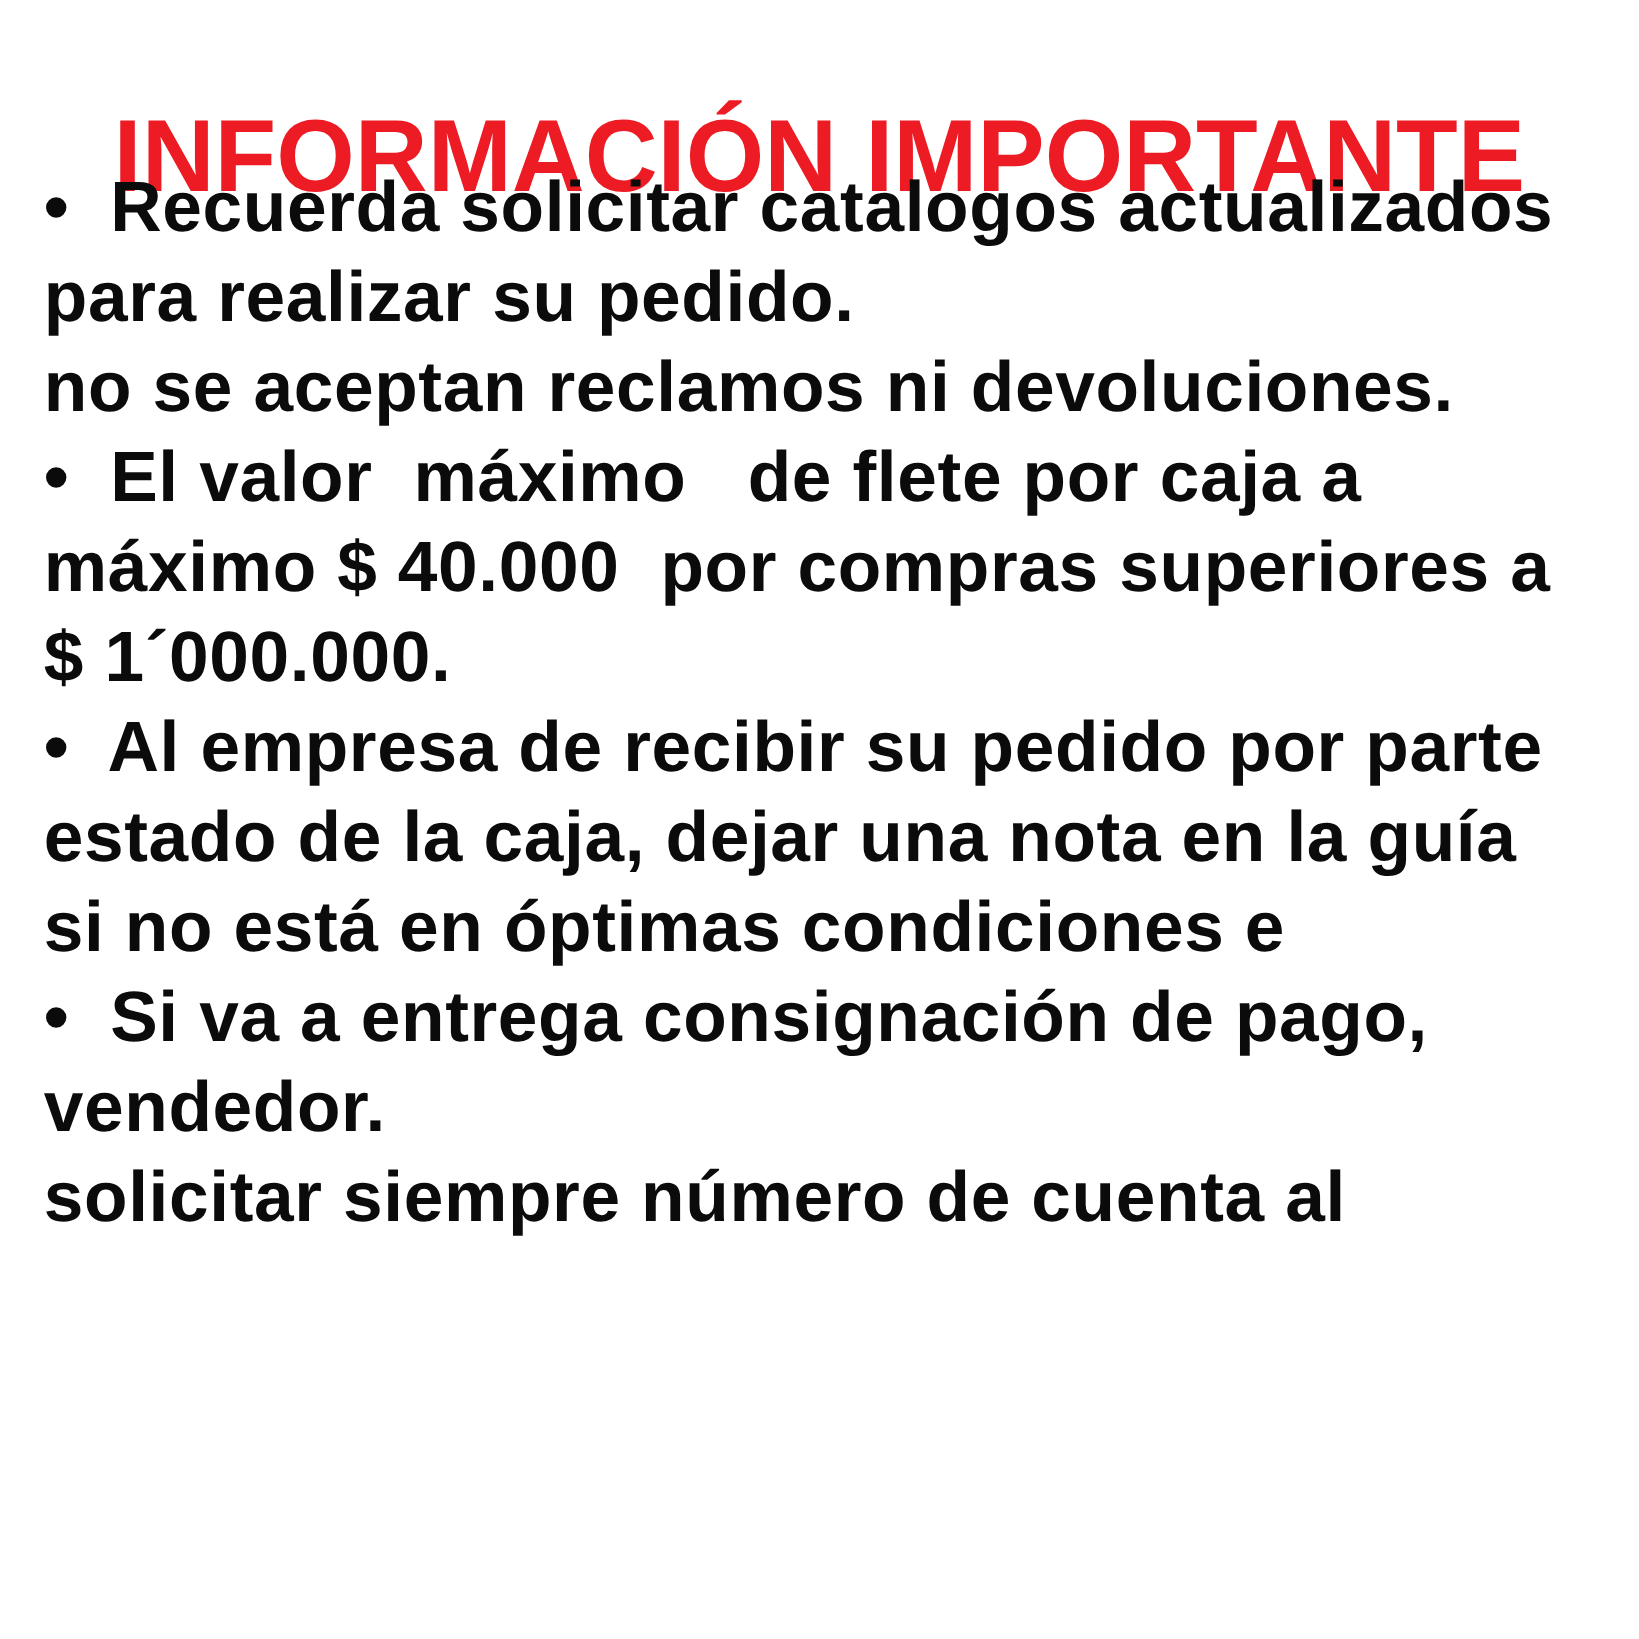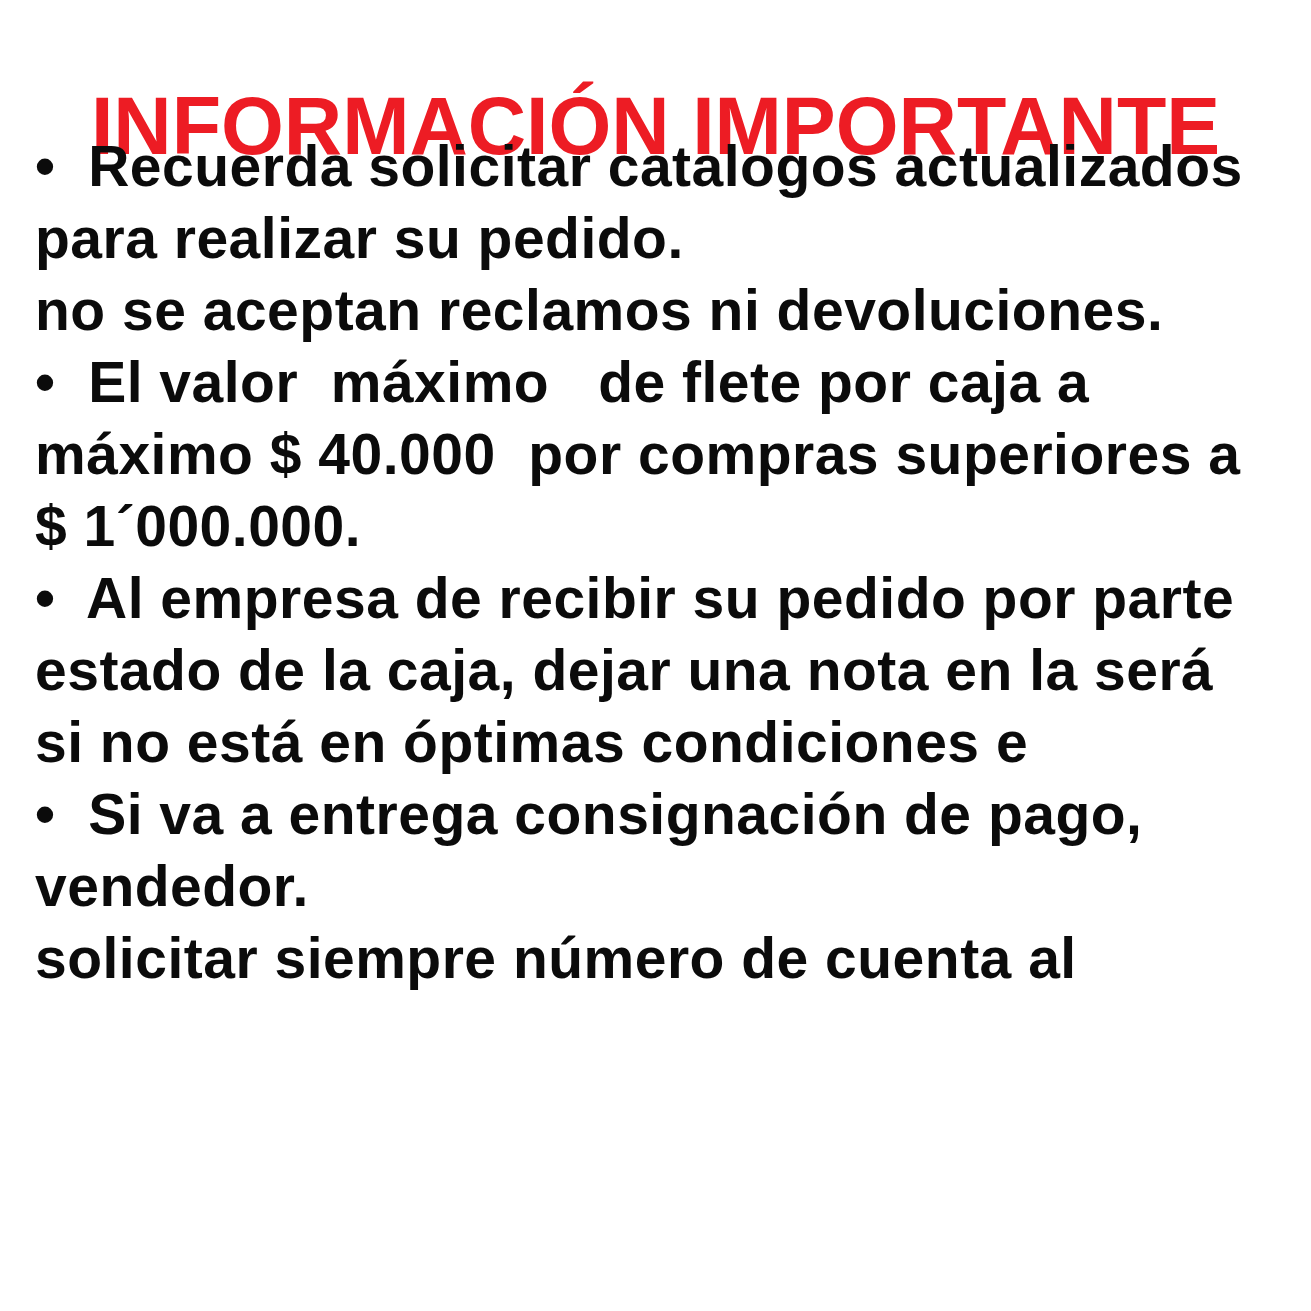--- a/index.html
+++ b/index.html
@@ -60,21 +60,21 @@
   </div>
 
   <div class="bullet">
     <div class="line">•  El valor  máximo   de flete por caja a</div>
     <div class="line">máximo $ 40.000  por compras superiores a</div>
     <div class="line">$ 1´000.000.</div>
   </div>
 
   <div class="bullet">
     <div class="line">•  Al empresa de recibir su pedido por parte</div>
-    <div class="line">estado de la caja, dejar una nota en la será</div>
+    <div class="line">estado de la caja, dejar una nota en la guía</div>
     <div class="line">si no está en óptimas condiciones e</div>
   </div>
 
   <div class="bullet">
     <div class="line">•  Si va a entrega consignación de pago,</div>
     <div class="line">vendedor.</div>
     <div class="line">solicitar siempre número de cuenta al</div>
   </div>
 
 </div>

